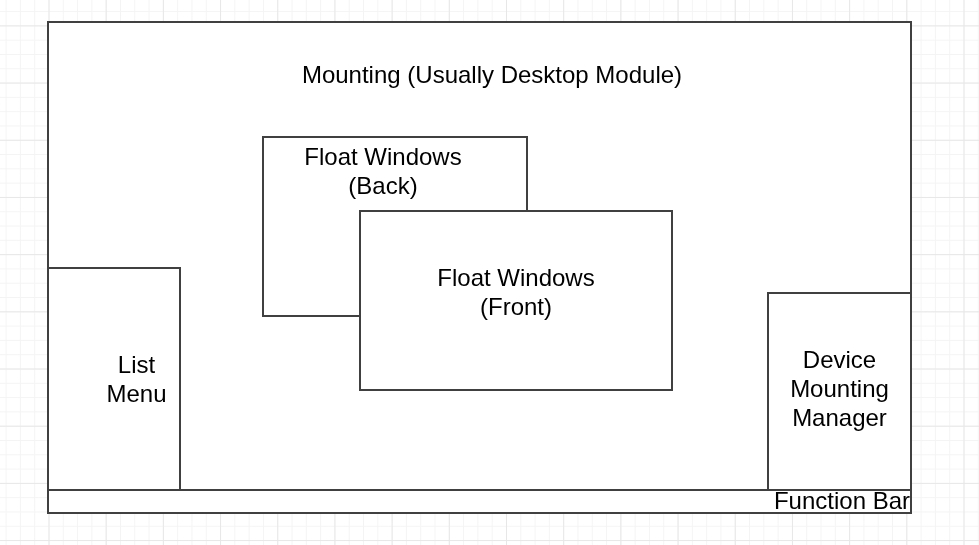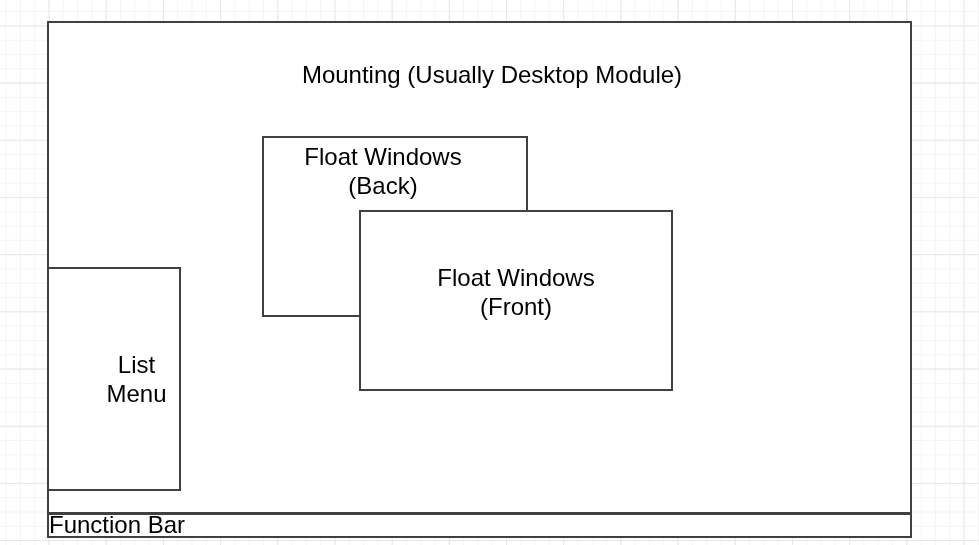--- a/index.html
+++ b/index.html
@@ -38,21 +38,21 @@
       white-space: pre-line;
       pointer-events: none;
     }
     
     #interface-box   { left: 47px;  top: 21px;  width: 865px; height: 493px; }
     #float-back-box  { left: 262px; top: 136px; width: 266px; height: 181px; }
     #float-front-box { left: 359px; top: 210px; width: 314px; height: 181px; }
     #list-menu-box   { left: 47px;  top: 267px; width: 134px; height: 224px; }
     #device-box      { left: 767px; top: 292px; width: 145px; height: 199px; }
     #function-bar    { left: 47px;  top: 489px; width: 865px; height: 25px;
-                       display: flex; align-items: center; justify-content: flex-start; margin-top: 24px; }
+                       display: flex; align-items: center; justify-content: flex-end; }
     #interface-label  { top: 38px; margin-left: 25px; }  
     #float-back-label { top: 5px;  margin-right: 24px; } 
     #float-front-label{ top: 52px; }
     #list-menu-label  { top: 82px; padding-left: 45px; }
     #device-label     { top: 52px; }
     #function-bar-label {
       position: static;
       font-size: 24px;
       line-height: 28.8px;
       color: #000000;
@@ -77,18 +77,23 @@
 
   <div class="shape" id="float-front-box" style="border-color: rgb(64, 64, 64); background-color: rgb(255, 255, 255);">
     <div class="label" id="float-front-label">Float Windows
 (Front)</div>
   </div>
 
   <div class="shape" id="list-menu-box" style="border-color: rgb(64, 64, 64); background-color: rgb(255, 255, 255);">
     <div class="label" id="list-menu-label">List Menu</div>
   </div>
 
+  <div class="shape" id="device-box" style="border-color: rgb(64, 64, 64); background-color: rgb(255, 255, 255);">
+    <div class="label" id="device-label">Device
+Mounting
+Manager</div>
+  </div>
 
   <div class="shape" id="function-bar" style="border-color: rgb(64, 64, 64); background-color: rgb(255, 255, 255);">
     <span id="function-bar-label">Function Bar</span>
   </div>
 
 </div>
 
 </body></html>

